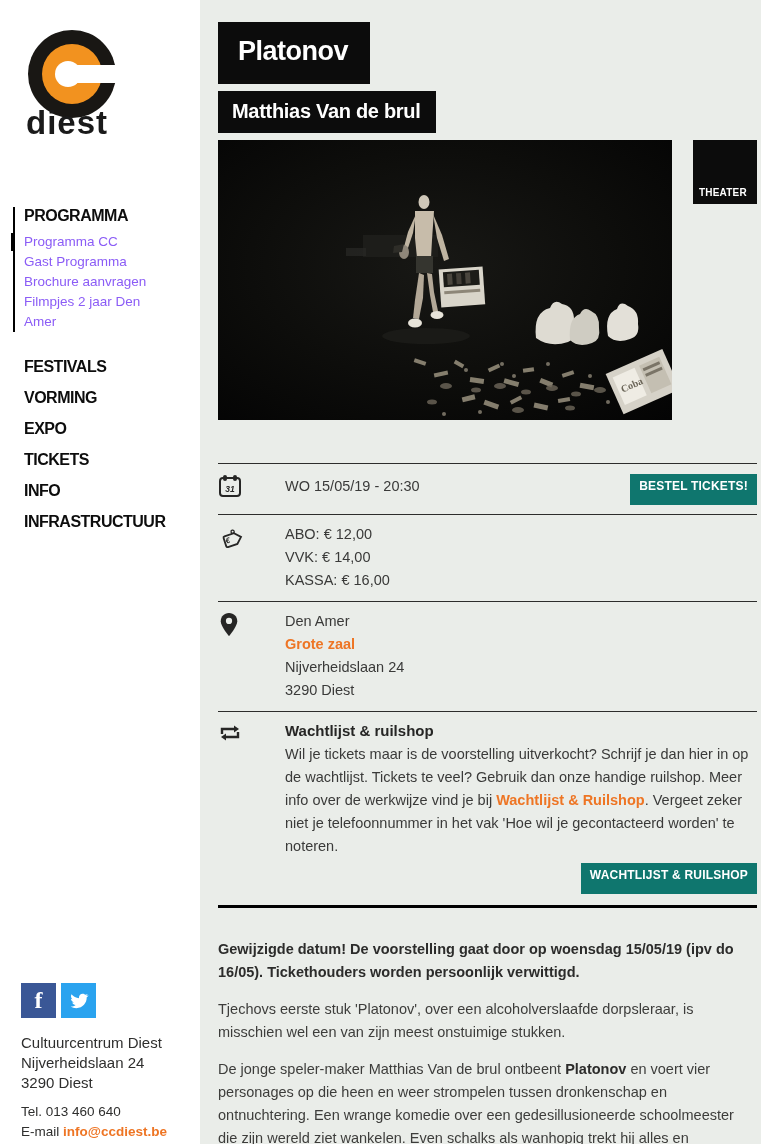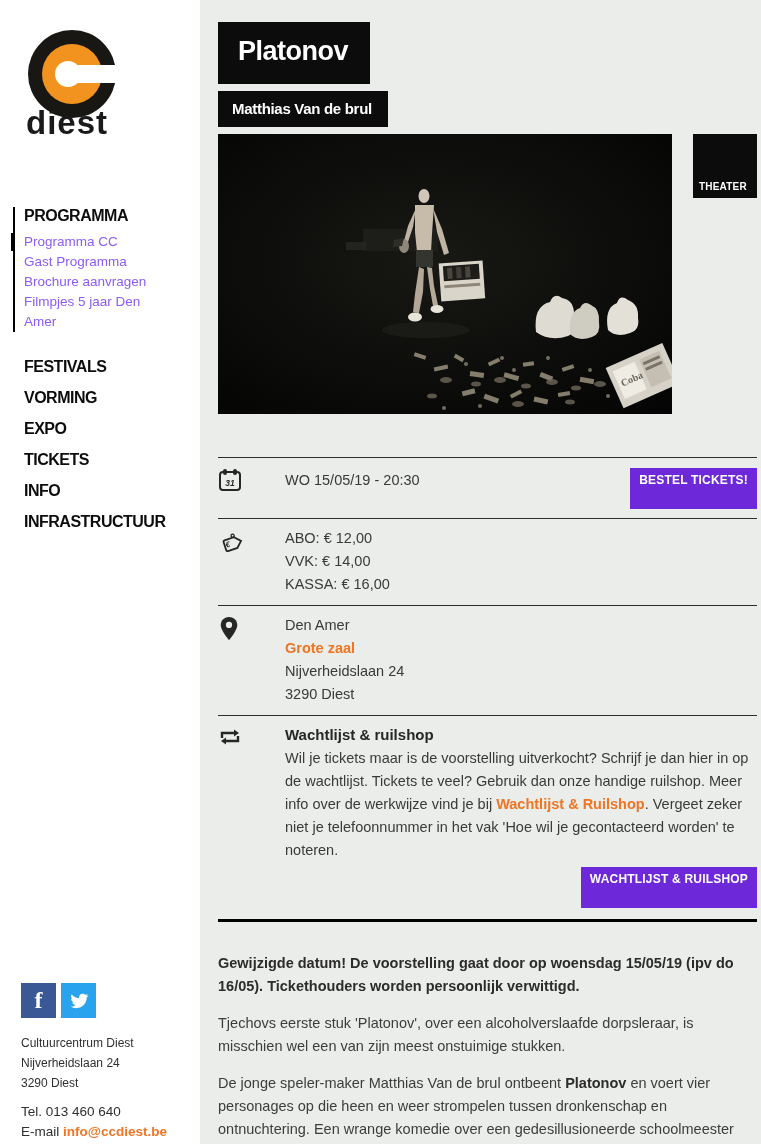--- a/index.html
+++ b/index.html
@@ -18,44 +18,44 @@
   .sub-item.wrap { width:130px; }
   .active-bar { position:absolute; left:-4px; top:26px; width:4px; height:18px; background:#000; }
   .main-items { margin-top:26px; padding-left:11px; }
   .main-item { font-size:16px; font-weight:700; color:#0d0d0d; letter-spacing:-0.5px;
     margin-bottom:13px; cursor:pointer; }
 
   .side-footer { position:absolute; left:21px; top:983px; width:170px; }
   .social { display:flex; gap:5px; }
   .soc-btn { width:35px; height:35px; display:flex; align-items:center; justify-content:center; cursor:pointer; }
   .fb { background:#3a5796; color:#fff; font-weight:700; font-size:24px; font-family:"Liberation Serif",serif; }
-  .addr { margin-top:15px; font-size:12px; color:#2f2f2e; line-height:20px; }
+  .addr { margin-top:15px; font-size:15px; color:#2f2f2e; line-height:20px; }
   .tel-block { margin-top:9px; font-size:13.5px; color:#2f2f2e; line-height:20px; }
   .email-link { color:#ee7524; font-weight:700; cursor:pointer; }
 
   
   .content { position:absolute; left:218px; top:22px; width:539px; }
   .title-box { display:inline-block; background:#0c0c0c; color:#fff; font-size:27px;
     font-weight:700; letter-spacing:-0.5px; padding:14px 22px 17px 20px; }
-  .subtitle-box { display:inline-block; background:#0c0c0c; color:#fff; font-size:15px;
+  .subtitle-box { display:inline-block; background:#0c0c0c; color:#fff; font-size:20px;
     font-weight:700; letter-spacing:-0.3px; padding:9px 16px 10px 14px; margin-top:7px; }
   .media-row { display:flex; margin-top:7px; }
   .photo { width:454px; height:280px; display:block; }
   .badge { margin-left:auto; width:64px; height:64px; background:#0c0c0c; color:#fff;
     display:flex; align-items:flex-end; padding:6px 6px; font-size:10px; font-weight:700;
     letter-spacing:0.2px; }
 
   .info { margin-top:43px; border-top:1px solid #2d2d2c; }
   .info-row { display:flex; border-bottom:1px solid #2d2d2c; padding:8px 0 9px 0; }
   .info-row.last { border-bottom:3px solid #000; padding-bottom:11px; }
   .icon-col { width:35px; flex:0 0 35px; padding-top:2px;font-style:italic; }
   .row-body { flex:1; font-size:14.5px; color:#3a3a39; line-height:23px;margin-left:32px; }
   .date-text { padding-top:3px; color:#3a3a39; }
-  .black-btn { background:#6d28d9; color:#fff; border:none; font-weight:700; font-size:12px;
-    letter-spacing:0.2px; padding:5px 9px 22px; cursor:pointer; align-self:flex-start;
+  .black-btn { background:#0f766e; color:#fff; border:none; font-weight:700; font-size:12px;
+    letter-spacing:0.2px; padding:5px 9px 12px; cursor:pointer; align-self:flex-start;
     font-family:"Liberation Sans",sans-serif; }
   .venue-hall { color:#ee7524; font-weight:700; cursor:pointer; }
   .wl-head { font-weight:700; color:#262625; font-size:15px; line-height:22px; }
   .wl-text { margin-top:1px; line-height:23px; }
   .wl-link { color:#ee7524; font-weight:700; cursor:pointer; }
   .wl-btn-row { display:flex; justify-content:flex-end; margin-top:5px; }
 
   .body-copy { margin-top:30px; width:527px; font-size:14.5px; color:#3d3d3b; line-height:23px; }
   .notice { font-weight:700; color:#2c2c2b; }
   .body-copy p { margin-bottom:14px; }
@@ -78,21 +78,21 @@
     </svg>
   </div>
 
   <div class="nav">
     <div class="prog-block">
       <div class="active-bar"></div>
       <div class="nav-head">PROGRAMMA</div>
       <div class="sub-item">Programma CC</div>
       <div class="sub-item">Gast Programma</div>
       <div class="sub-item">Brochure aanvragen</div>
-      <div class="sub-item wrap">Filmpjes 5 jaar Den Amer</div>
+      <div class="sub-item wrap">Filmpjes 2 jaar Den Amer</div>
     </div>
     <div class="main-items">
       <div class="main-item">FESTIVALS</div>
       <div class="main-item">VORMING</div>
       <div class="main-item">EXPO</div>
       <div class="main-item">TICKETS</div>
       <div class="main-item">INFO</div>
       <div class="main-item">INFRASTRUCTUUR</div>
     </div>
   </div>

